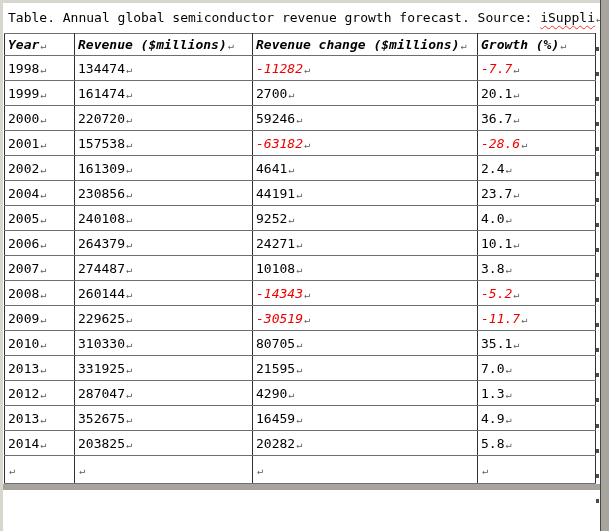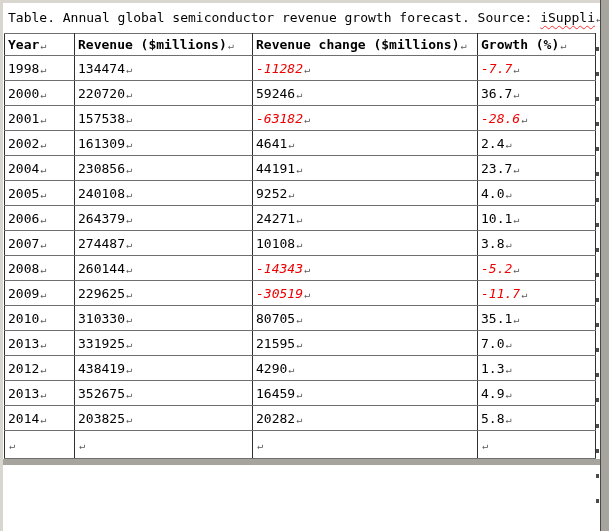--- a/index.html
+++ b/index.html
@@ -53,21 +53,21 @@
     border-left:1px solid var(--grid_vertical,#303030);
     border-right:1px solid var(--grid_vertical,#303030);
     padding:0 0 0 3px;
     text-align:left;
     vertical-align:middle;
     white-space:nowrap;
     overflow:hidden;
     font-size:13px;
   }
   table { border:1px solid var(--grid_vertical,#303030); border-top:1px solid #3a3a3a; }
-  th { font-weight:bold; height:21px; }
+  th { font-weight:bold; height:21px;font-style:italic; }
   td { height:24px; font-weight:normal; }
   tbody tr:last-child td { height:27px; }
   .neg { color:var(--negative,#ee0000);font-style:italic; }
   
   .row-end-marks {
     position:absolute;
     left:596px; top:38px;
     width:3px; height:470px;
     background:repeating-linear-gradient(
       to bottom,
@@ -103,20 +103,26 @@
       </tr>
     </thead>
     <tbody>
         <tr>
           <td><span>1998</span><span class="pmark">↵</span></td>
           <td><span>134474</span><span class="pmark">↵</span></td>
           <td><span class="neg">-11282</span><span class="pmark">↵</span></td>
           <td><span class="neg">-7.7</span><span class="pmark">↵</span></td>
         </tr>
         <tr>
+          <td><span>1999</span><span class="pmark">↵</span></td>
+          <td><span>161474</span><span class="pmark">↵</span></td>
+          <td><span>2700</span><span class="pmark">↵</span></td>
+          <td><span>20.1</span><span class="pmark">↵</span></td>
+        </tr>
+        <tr>
           <td><span>2000</span><span class="pmark">↵</span></td>
           <td><span>220720</span><span class="pmark">↵</span></td>
           <td><span>59246</span><span class="pmark">↵</span></td>
           <td><span>36.7</span><span class="pmark">↵</span></td>
         </tr>
         <tr>
           <td><span>2001</span><span class="pmark">↵</span></td>
           <td><span>157538</span><span class="pmark">↵</span></td>
           <td><span class="neg">-63182</span><span class="pmark">↵</span></td>
           <td><span class="neg">-28.6</span><span class="pmark">↵</span></td>
@@ -170,21 +176,21 @@
           <td><span>35.1</span><span class="pmark">↵</span></td>
         </tr>
         <tr>
           <td><span>2013</span><span class="pmark">↵</span></td>
           <td><span>331925</span><span class="pmark">↵</span></td>
           <td><span>21595</span><span class="pmark">↵</span></td>
           <td><span>7.0</span><span class="pmark">↵</span></td>
         </tr>
         <tr>
           <td><span>2012</span><span class="pmark">↵</span></td>
-          <td><span>438419</span><span class="pmark">↵</span></td>
+          <td><span>287047</span><span class="pmark">↵</span></td>
           <td><span>4290</span><span class="pmark">↵</span></td>
           <td><span>1.3</span><span class="pmark">↵</span></td>
         </tr>
         <tr>
           <td><span>2013</span><span class="pmark">↵</span></td>
           <td><span>352675</span><span class="pmark">↵</span></td>
           <td><span>16459</span><span class="pmark">↵</span></td>
           <td><span>4.9</span><span class="pmark">↵</span></td>
         </tr>
         <tr>

